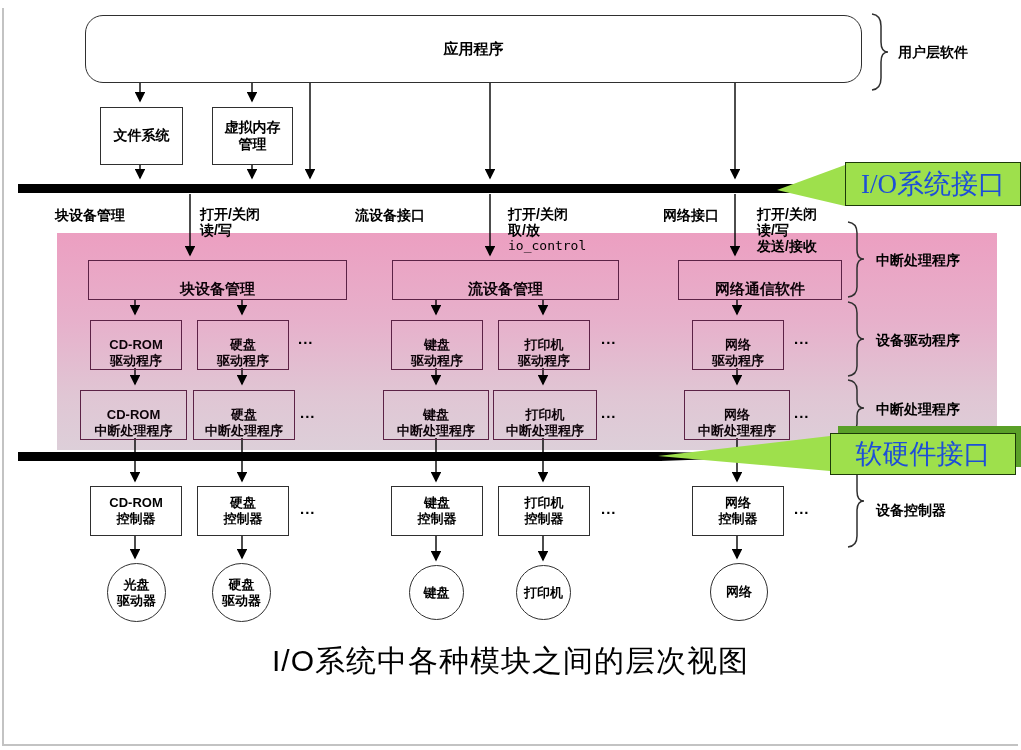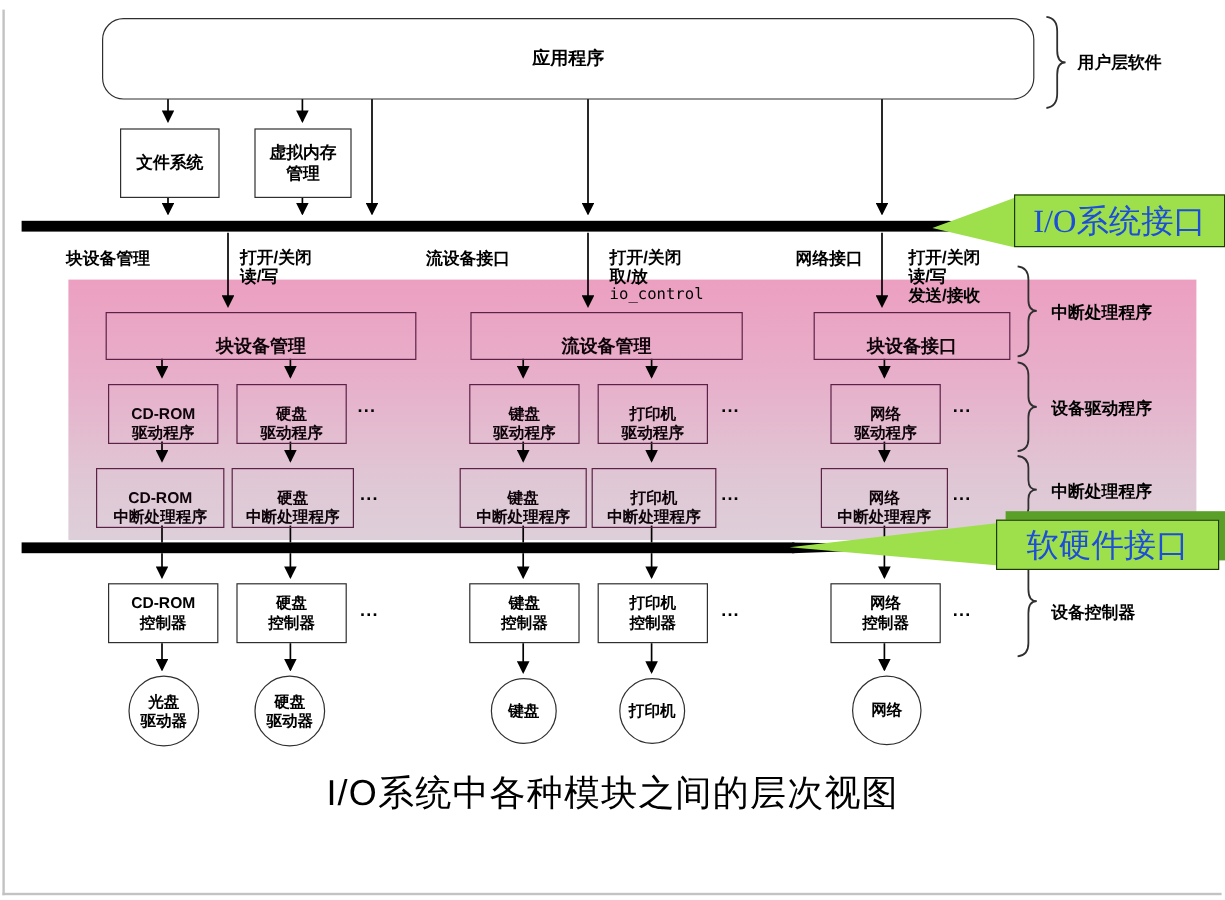--- a/index.html
+++ b/index.html
@@ -163,21 +163,21 @@
     <div>发送/接收</div>
   </div>
 
   <div class="pbox mgr" style="left:88px;top:260px;width:257px;height:38px;">
     <span>块设备管理</span>
   </div>
   <div class="pbox mgr" style="left:392px;top:260px;width:225px;height:38px;">
     <span>流设备管理</span>
   </div>
   <div class="pbox mgr" style="left:678px;top:260px;width:162px;height:38px;">
-    <span>块设备接口</span>
+    <span>网络通信软件</span>
   </div>
 
   <div class="pbox" style="left:90px;top:320px;width:90px;height:48px;">
     <span>CD-ROM</span>
       <span>驱动程序</span>
   </div>
   <div class="pbox" style="left:197px;top:320px;width:90px;height:48px;">
     <span>硬盘</span>
       <span>驱动程序</span>
   </div>

